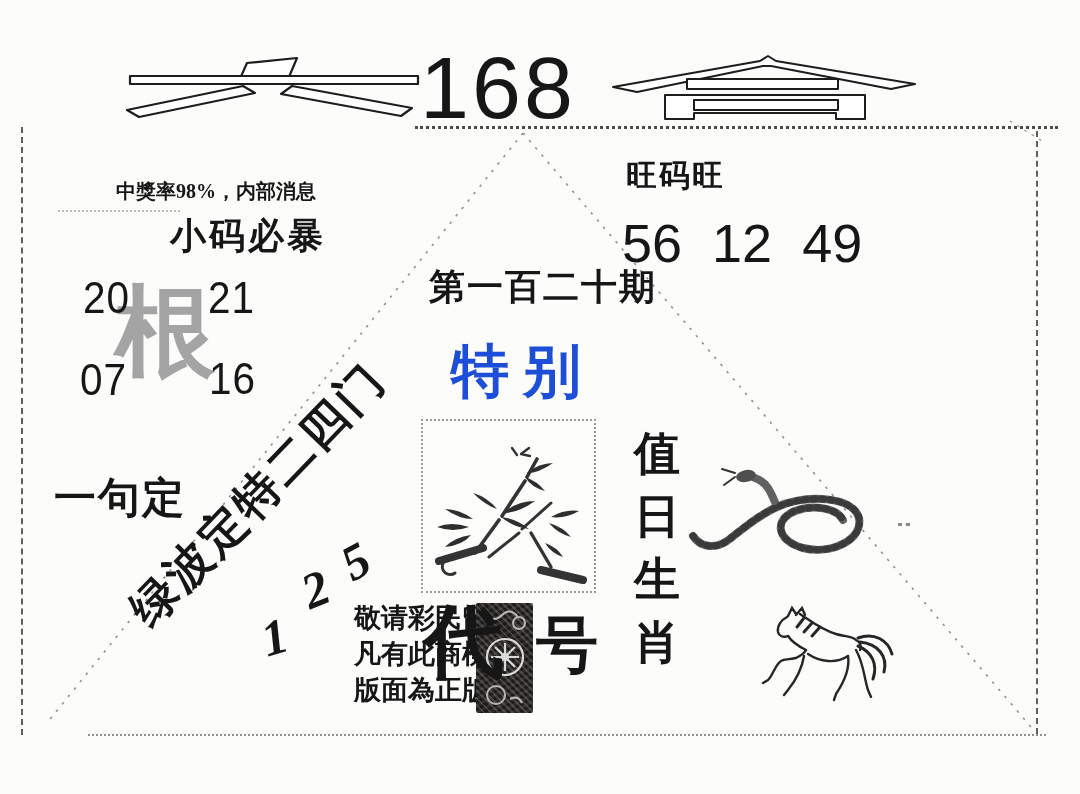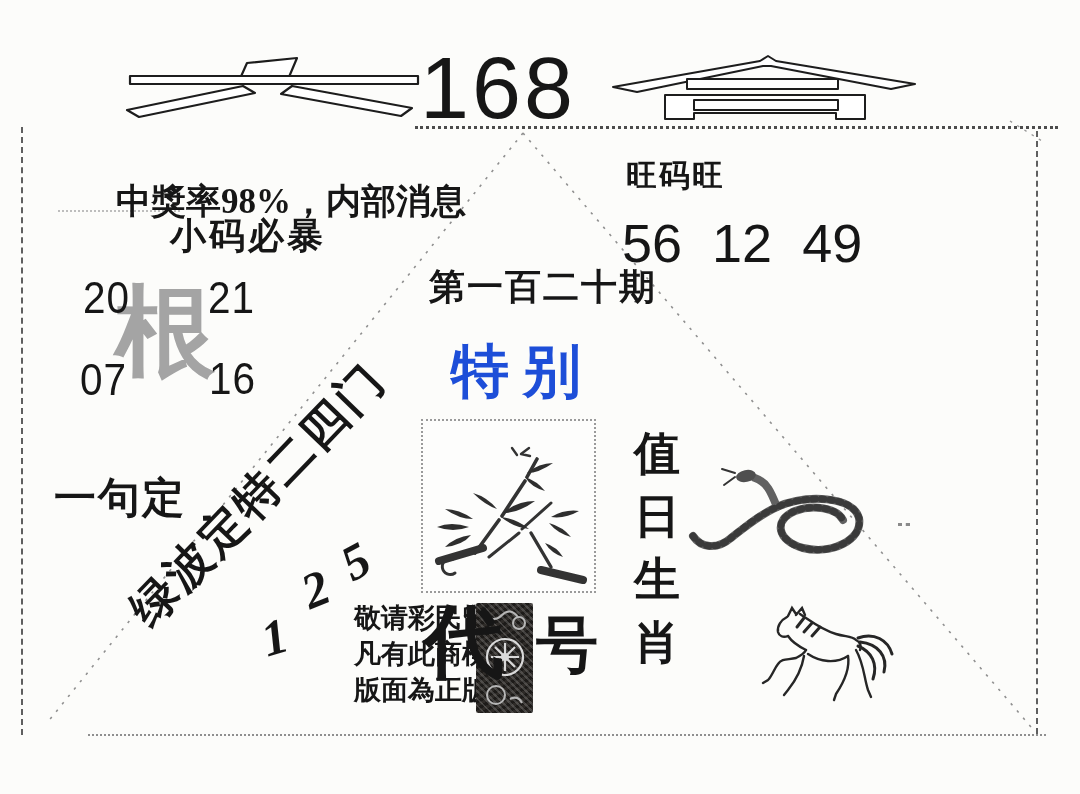--- a/index.html
+++ b/index.html
@@ -63,21 +63,21 @@
 
   <svg class="abs" style="left:605px;top:47px;" width="318" height="76" viewBox="0 0 318 76">
     <g fill="#ffffff" stroke="#1d1d1d" stroke-width="2" stroke-linejoin="round">
       <polygon points="8,40 155,14 163,9 171,14 310,37 286,42 166,19 158,19 32,45"></polygon>
       <rect x="82" y="32" width="151" height="10"></rect>
       <path d="M60,48 H260 V72 H231 V66 H89 V72 H60 Z"></path>
       <rect x="89" y="53" width="144" height="10"></rect>
     </g>
   </svg>
 
-  <div class="abs serifline ink" style="left:116px;top:178px;font-size:35px;">中獎率98%，内部消息</div>
+  <div class="abs serifline ink" style="left:116px;top:178px;font-size:20px;">中獎率98%，内部消息</div>
   <div class="abs boldsans ink" style="left:170px;top:212px;font-size:36px;letter-spacing:3px;text-align:center;">小码必暴</div>
 
   <div class="abs watermark" style="left:115px;top:281px;font-size:100px;">根</div>
   <div class="abs bignum gridnum ink" style="left:83px;top:276px;">20</div>
   <div class="abs bignum gridnum ink" style="left:208px;top:276px;">21</div>
   <div class="abs bignum gridnum ink" style="left:80px;top:358px;">07</div>
   <div class="abs bignum gridnum ink" style="left:209px;top:357px;">16</div>
 
   <div class="abs boldsans ink" style="left:54px;top:430px;font-size:42px;letter-spacing:2px;margin-top:40px;">一句定</div>
 

